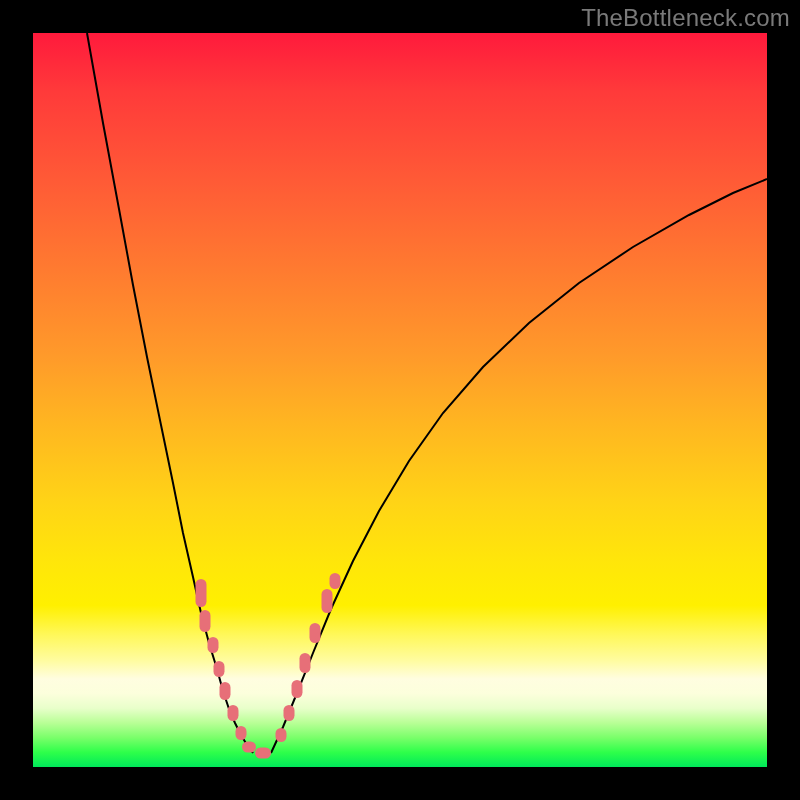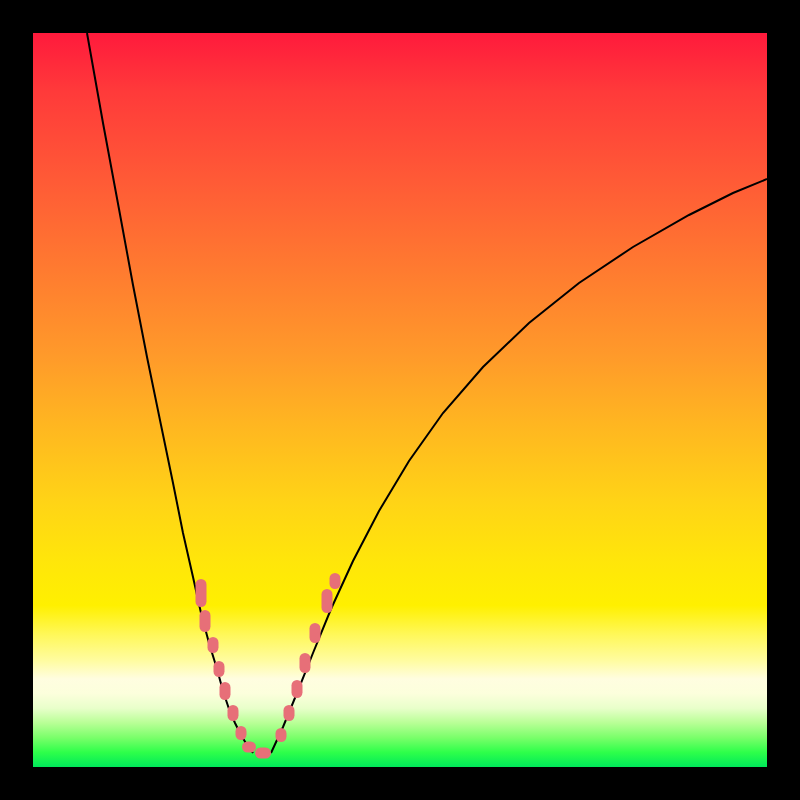--- a/index.html
+++ b/index.html
@@ -72,20 +72,21 @@
   }
   .marker {
     fill: #e76f78;
     stroke: none;
   }
 </style>
 </head>
 <body>
 
 <div class="frame">
+  <div class="watermark">TheBottleneck.com</div>
   <div class="plot-area">
     <svg class="curves" viewBox="0 0 734 734">
       <path id="left-branch" class="curve" d="M 54 0 L 70 90 L 86 176 L 100 252 L 114 324 L 128 392 L 140 450 L 150 500 L 160 544 L 168 580 L 176 610 L 184 636 L 190 658 L 196 676 L 202 690 L 208 702 L 214 712 L 220 720"></path>
       <path id="right-branch" class="curve" d="M 238 720 L 250 694 L 264 660 L 280 620 L 298 576 L 320 528 L 346 478 L 376 428 L 410 380 L 450 334 L 496 290 L 546 250 L 600 214 L 656 182 L 700 160 L 734 146"></path>
       <g id="markers">
           <rect x="162.5" y="546" width="11" height="28" rx="5.5" class="marker"></rect>
           <rect x="166.5" y="577" width="11" height="22" rx="5.5" class="marker"></rect>
           <rect x="174.5" y="604" width="11" height="16" rx="5.5" class="marker"></rect>
           <rect x="180.5" y="628" width="11" height="16" rx="5.5" class="marker"></rect>
           <rect x="186.5" y="649" width="11" height="18" rx="5.5" class="marker"></rect>

